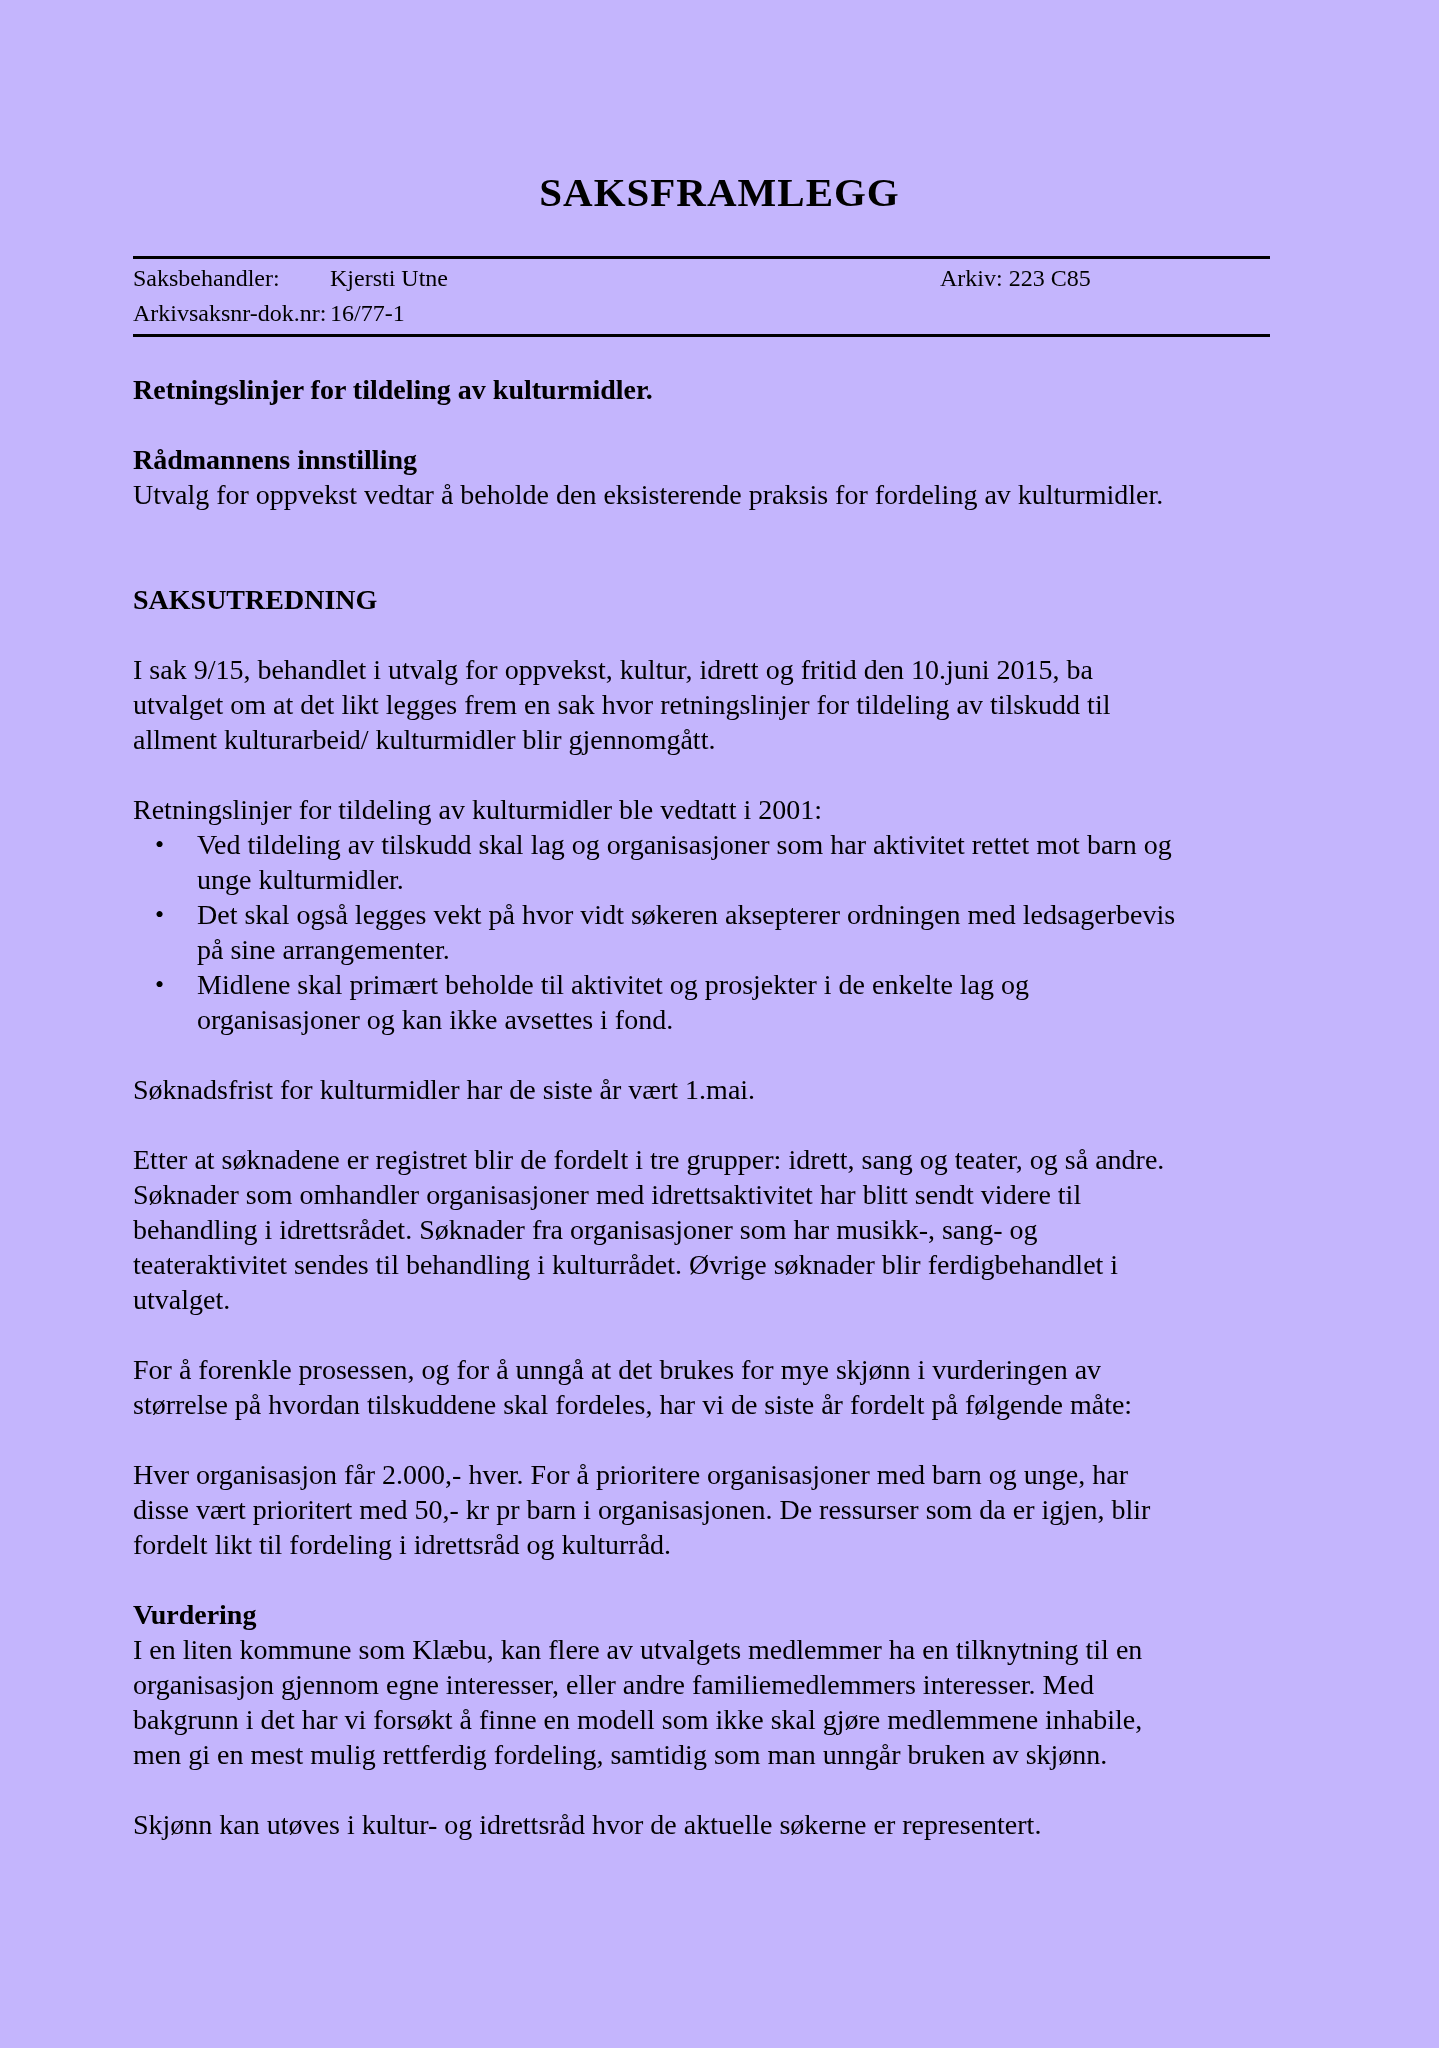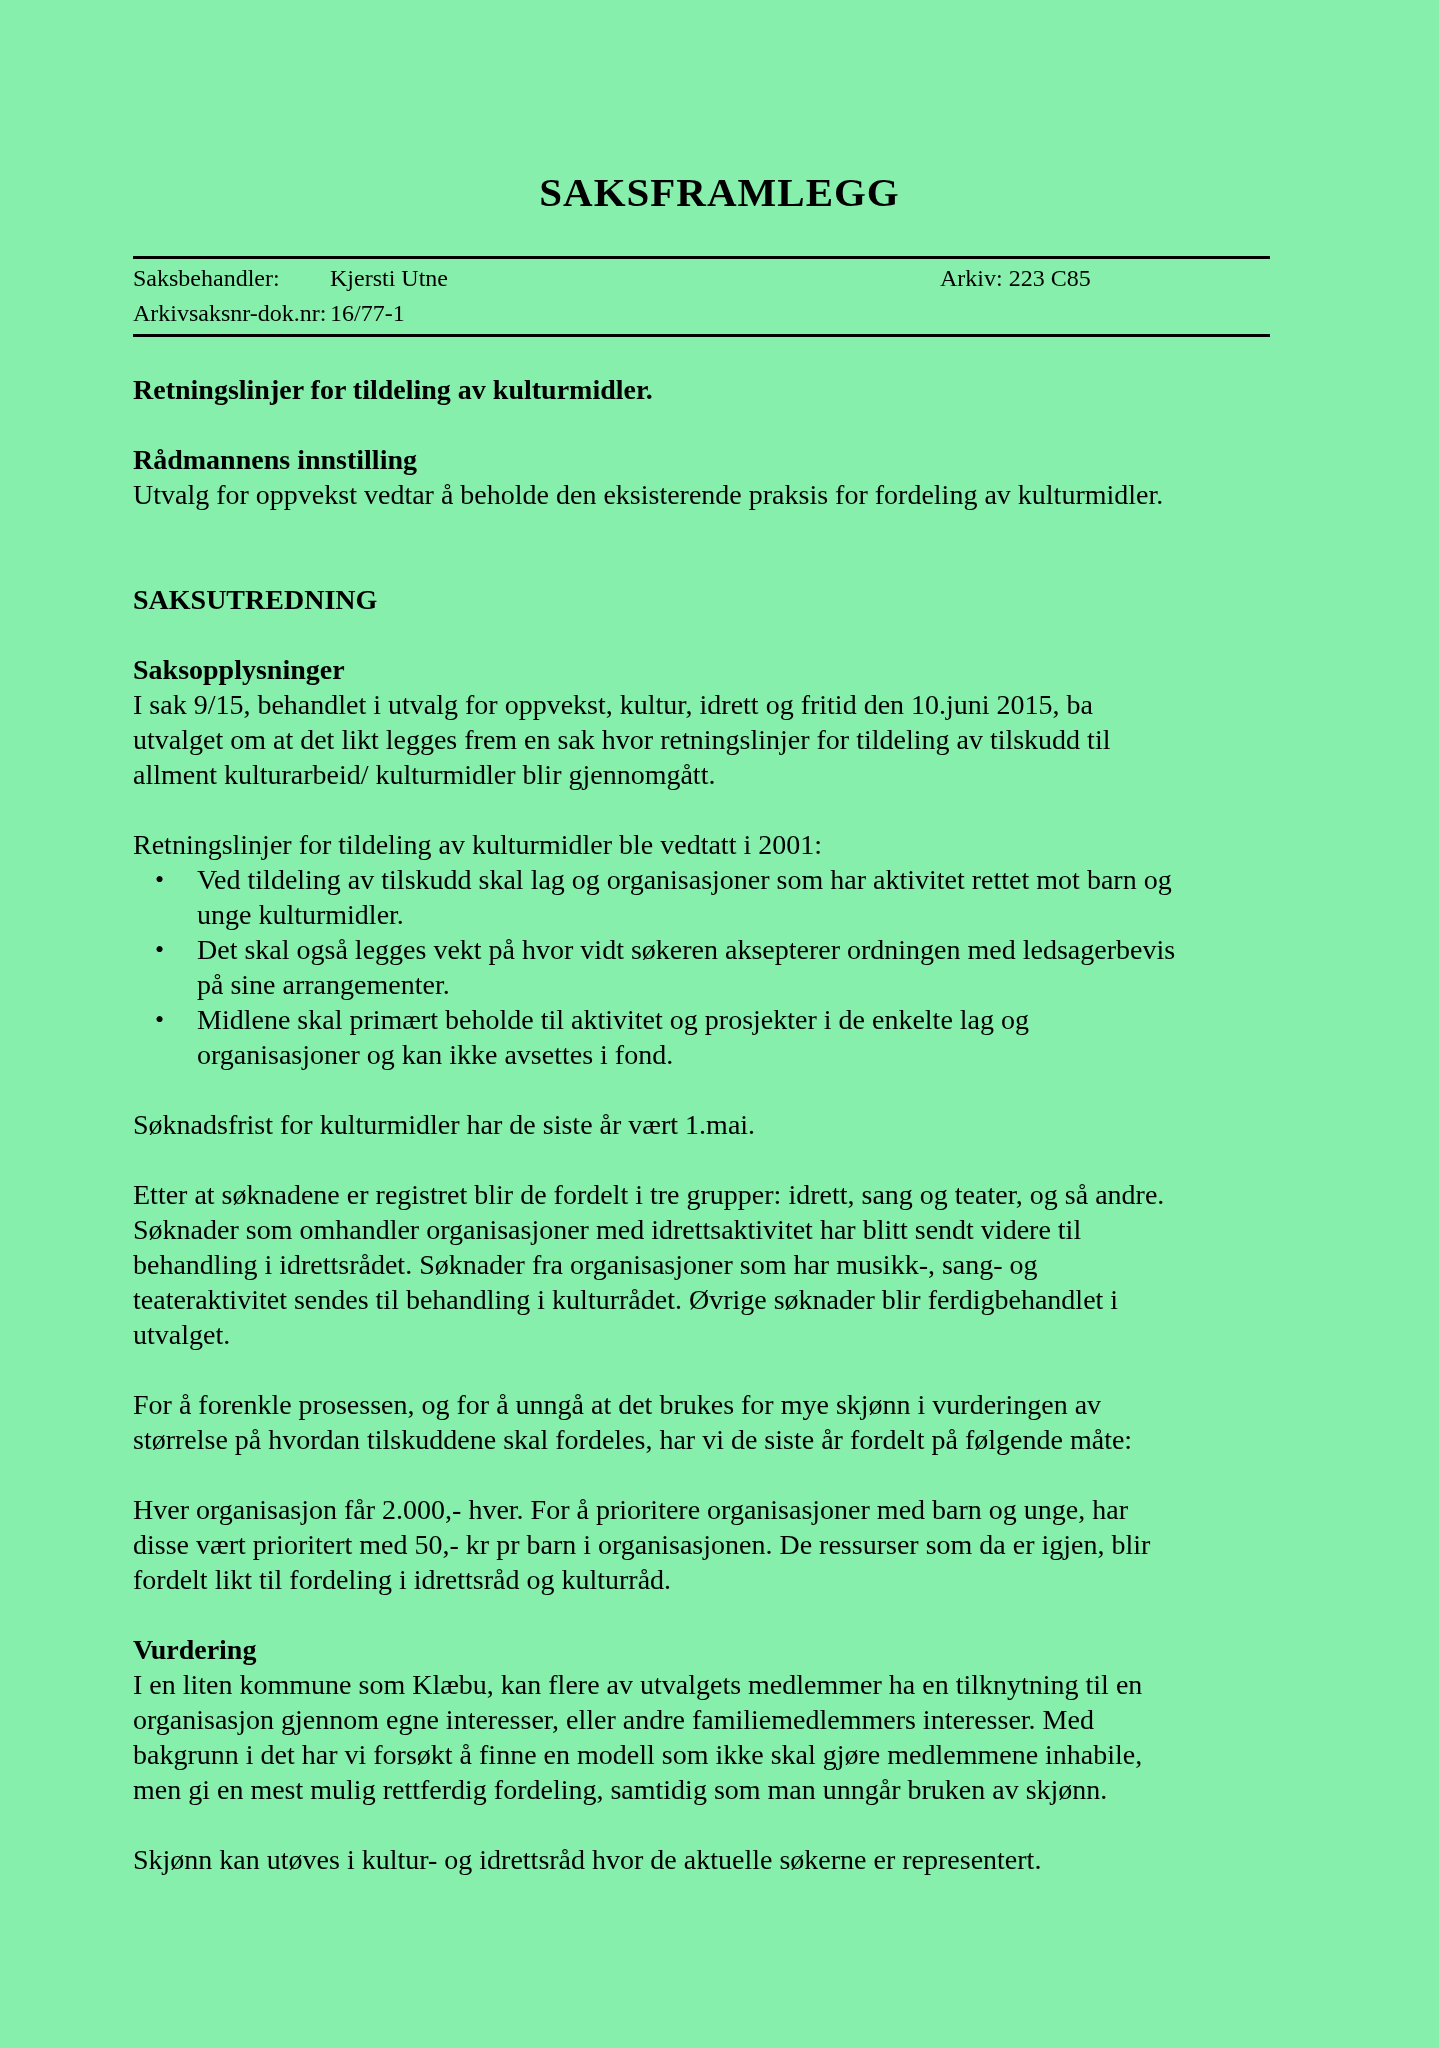--- a/index.html
+++ b/index.html
@@ -1,20 +1,20 @@
 <!DOCTYPE html>
 <html><head>
 <meta charset="utf-8">
 <style>
   html, body { margin: 0; padding: 0; background: #ffffff; }
   .page {
     position: relative;
     width: 1439px;
     height: 2048px;
-    background: #86efac;
+    background: #c4b5fd;
     color: #000000;
     font-family: "Liberation Serif", "DejaVu Serif", serif;
     overflow: hidden;
   }
   .doc-title {
     padding-top: 168px;
     text-align: center;
     font-weight: bold;
     font-size: 41px;
     line-height: 48px;
@@ -63,21 +63,20 @@
   </div>
 
   <div class="doc-body">
       <div class="line bold">Retningslinjer for tildeling av kulturmidler.</div>
       <div style="height: 35px;"></div>
       <div class="line bold">Rådmannens innstilling</div>
       <div class="line">Utvalg for oppvekst vedtar å beholde den eksisterende praksis for fordeling av kulturmidler.</div>
       <div style="height: 70px;"></div>
       <div class="line bold">SAKSUTREDNING</div>
       <div style="height: 35px;"></div>
-      <div class="line bold">Saksopplysninger</div>
       <div class="line">I sak 9/15, behandlet i utvalg for oppvekst, kultur, idrett og fritid den 10.juni 2015, ba</div>
       <div class="line">utvalget om at det likt legges frem en sak hvor retningslinjer for tildeling av tilskudd til</div>
       <div class="line">allment kulturarbeid/ kulturmidler blir gjennomgått.</div>
       <div style="height: 35px;"></div>
       <div class="line">Retningslinjer for tildeling av kulturmidler ble vedtatt i 2001:</div>
       <div class="bullet-item">
         <span class="bullet-glyph">•</span>
         <div>
           <div class="line">Ved tildeling av tilskudd skal lag og organisasjoner som har aktivitet rettet mot barn og</div>
           <div class="line">unge kulturmidler.</div>

